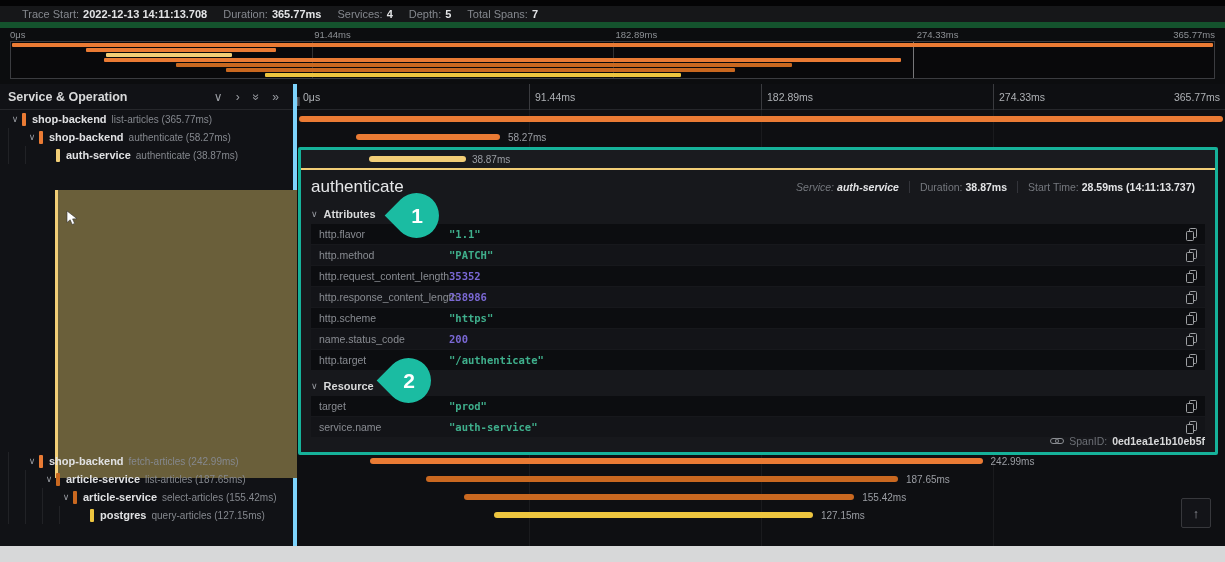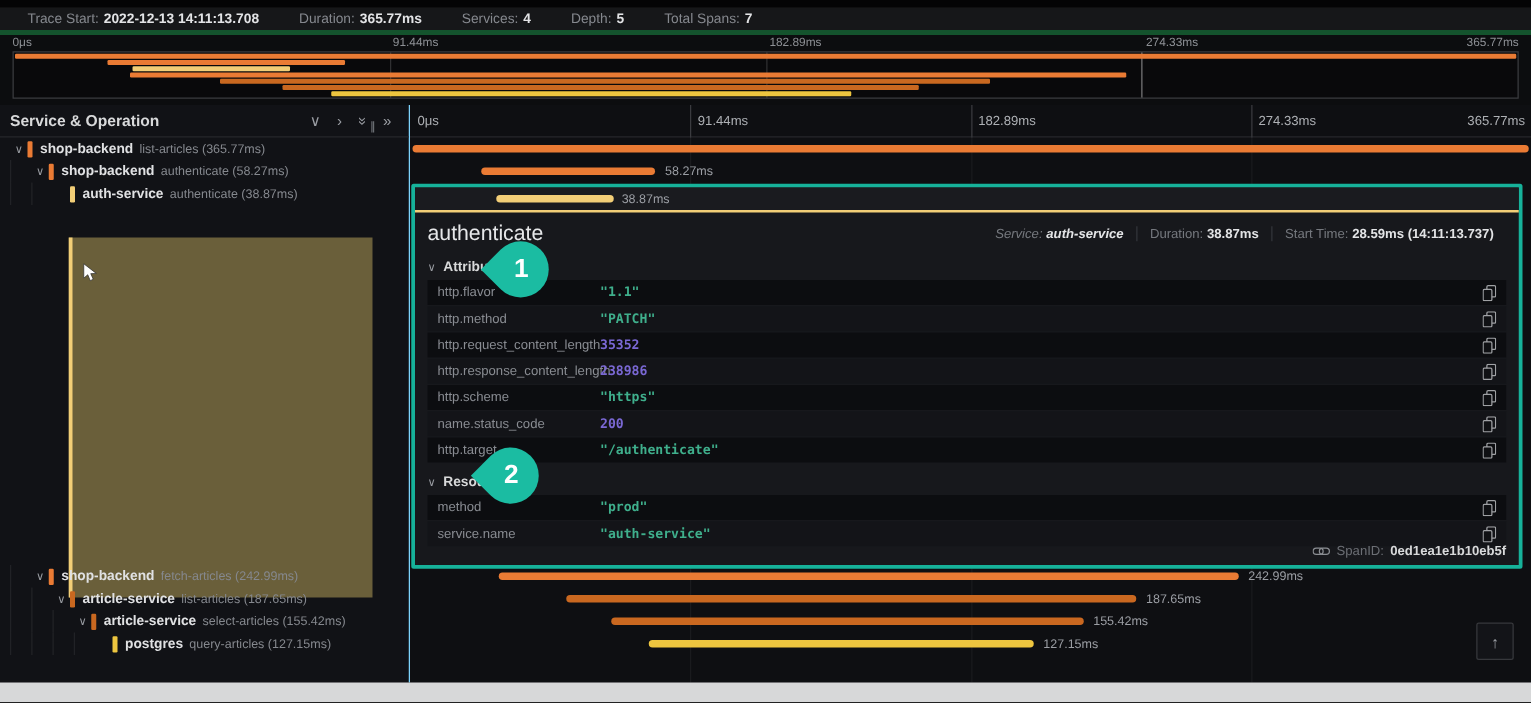--- a/index.html
+++ b/index.html
@@ -2,36 +2,36 @@
 <html><head>
 <meta charset="utf-8">
 <style>
   * { margin:0; padding:0; box-sizing:border-box; }
   body { background:#000; font-family:"Liberation Sans", sans-serif; }
   #page { position:relative; width:1225px; height:562px; background:#0c0d0f; overflow:hidden; }
 
   
   .top-strip { position:absolute; top:0; left:0; width:100%; height:6px; background:#040405; }
   .trace-header { position:absolute; top:6px; left:0; width:100%; height:22px; background:#161719;
-    border-bottom:4px solid #14532d; display:flex; align-items:center; padding-left:22px; gap:32px;
+    border-bottom:6px solid #14532d; display:flex; align-items:center; padding-left:22px; gap:16px;
     font-size:11px; color:#85888e; }
   .trace-header b { color:#e3e4e6; font-weight:bold; margin-left:4px; }
 
   
   .minimap { position:absolute; top:28px; left:10px; right:10px; }
   .minimap-ticks { position:relative; height:13px; font-size:9.5px; color:#8d9095; }
   .minimap-ticks span { position:absolute; top:1px; }
   .minimap-canvas { position:relative; height:38px; border:1px solid #3b3c40; background:#09090b; }
   .mm-grid { position:absolute; top:0; bottom:0; width:1px; background:rgba(255,255,255,0.16); }
   .mm-grid.bright { background:rgba(255,255,255,0.45); }
   .mm-bar { position:absolute; height:4px; border-radius:1px; }
 
   
   .main { position:absolute; top:84px; left:0; right:0; bottom:16px; display:flex; }
-  .left-panel { position:relative; width:328px; background:#111216; border-right:1px solid #7dd3fc; }
+  .left-panel { position:relative; width:297px; background:#111216; border-right:4px solid #7dd3fc; }
   .panel-header { position:relative; height:26px; border-bottom:1px solid #26272b; display:flex;
     align-items:center; padding:0 14px 0 8px; }
   .panel-title { font-size:12.5px; font-weight:bold; color:#d8d9da; }
   .panel-icons { margin-left:auto; display:flex; gap:13px; color:#9a9da3; font-size:12px; }
   .panel-icons span { cursor:pointer; line-height:22px; }
   .rot90 { display:inline-block; transform:rotate(90deg); }
   .grip { position:absolute; left:296px; top:96px; color:#85888e; font-size:9px; z-index:8; letter-spacing:1px; }
 
   
   .tree-row { position:absolute; left:0; right:0; height:18px; display:flex; align-items:center; cursor:pointer; }
@@ -343,21 +343,21 @@
                   <rect x="3.5" y="0.5" width="7" height="9" rx="1" fill="none" stroke="#b9bbbe"></rect>
                   <rect x="0.5" y="3.5" width="7" height="9" rx="1" fill="#101114" stroke="#b9bbbe"></rect>
                 </svg>
               </span>
             </div>
             <div class="section-header" style="margin-top: 10px;">
               <span class="section-chevron">∨</span>
               <span class="section-title">Resource</span>
             </div>
             <div class="attr-row dark">
-              <span class="attr-key">method</span>
+              <span class="attr-key">target</span>
               <span class="attr-val" style="color: rgb(63, 175, 140);">"prod"</span>
               <span class="copy-btn">
                 <svg width="11" height="13" viewBox="0 0 11 13">
                   <rect x="3.5" y="0.5" width="7" height="9" rx="1" fill="none" stroke="#b9bbbe"></rect>
                   <rect x="0.5" y="3.5" width="7" height="9" rx="1" fill="#101114" stroke="#b9bbbe"></rect>
                 </svg>
               </span>
             </div>
             <div class="attr-row light">
               <span class="attr-key">service.name</span>

